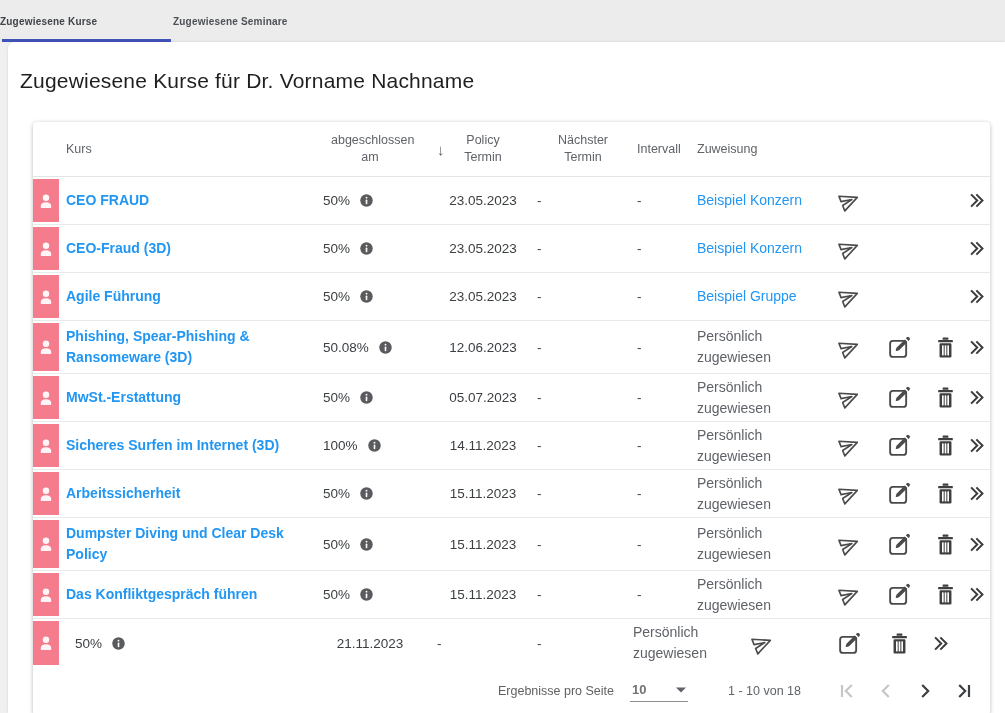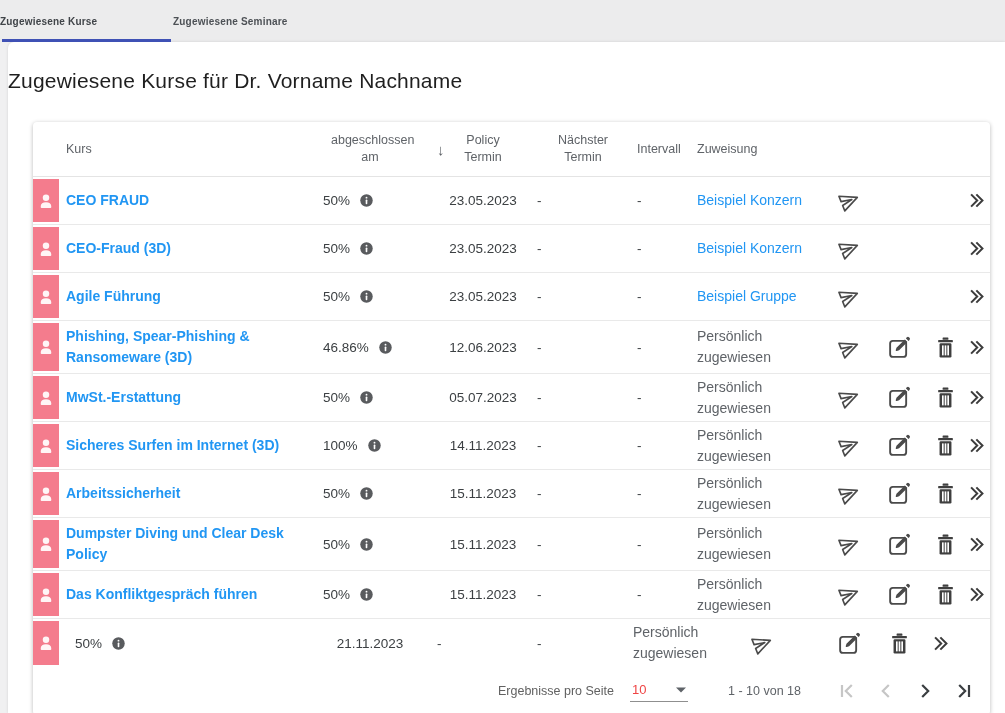--- a/index.html
+++ b/index.html
@@ -49,20 +49,21 @@
   .panel {
     margin-left: 8px;
     width: 997px;
     height: 671px;
     background: #ffffff;
     border-top-left-radius: 6px;
     box-shadow: 0 0 3px rgba(0,0,0,.12);
     padding-top: 24px;
   }
   .page-title {
+    padding-left: 12px;
     font-size: 21px;
     line-height: 30px;
     font-weight: 400;
     color: #1f1f1f;
     letter-spacing: .2px;
   }
 
   
   .card {
     margin: 26px 15px 0 25px;
@@ -151,23 +152,24 @@
     color: #616161;
   }
   .pagesize-label { margin-right: 16px; }
   .pagesize-select {
     width: 58px;
     display: flex;
     align-items: center;
     justify-content: space-between;
     border-bottom: 1px solid #8f8f8f;
     padding: 2px 2px 4px 2px;
-    color: #ef4444;
+    color: #737373;
     font-size: 13px;
     cursor: pointer;
+    font-weight: bold;
   }
   .range { margin: 0 34px 0 40px; color: #5f6368; }
   .pager { display: flex; align-items: center; gap: 15px; }
   .pager .pbtn { width: 24px; height: 24px; display: inline-flex; cursor: pointer; background: none; border: none; padding: 0; }
   .pager .pbtn.disabled { cursor: default; }
 </style>
 </head>
 <body>
 
 <div class="tabbar">
@@ -397,21 +399,21 @@
     <div class="avatar-cell">
       <svg width="20" height="20" viewBox="0 0 24 24">
         <circle cx="12" cy="8" r="3.9" fill="rgba(255,255,255,0.92)"></circle>
         <path d="M12 13.6 c-3.8 0 -6.3 2 -6.3 4.3 v1.6 a1 1 0 0 0 1 1 h10.6 a1 1 0 0 0 1 -1 v-1.6 c0 -2.3 -2.5 -4.3 -6.3 -4.3 z" fill="rgba(255,255,255,0.92)"></path>
       </svg>
     </div>
     <div class="kurs-cell">
       <a class="course-link">Phishing, Spear-Phishing &amp; Ransomeware (3D)</a>
     </div>
     <div class="pct-cell">
-      <span class="pct-text">46.86%</span>
+      <span class="pct-text">50.08%</span>
       <span class="info-btn">
         <svg width="15" height="15" viewBox="0 0 24 24">
           <circle cx="12" cy="12" r="10" fill="#595b5e"></circle>
           <circle cx="12" cy="7.4" r="1.5" fill="#ffffff"></circle>
           <rect x="10.7" y="10.2" width="2.6" height="7.6" rx="1.2" fill="#ffffff"></rect>
         </svg>
       </span>
     </div>
     <div class="date-cell first-date">12.06.2023</div>
     <div class="dash-cell next-date">-</div>

